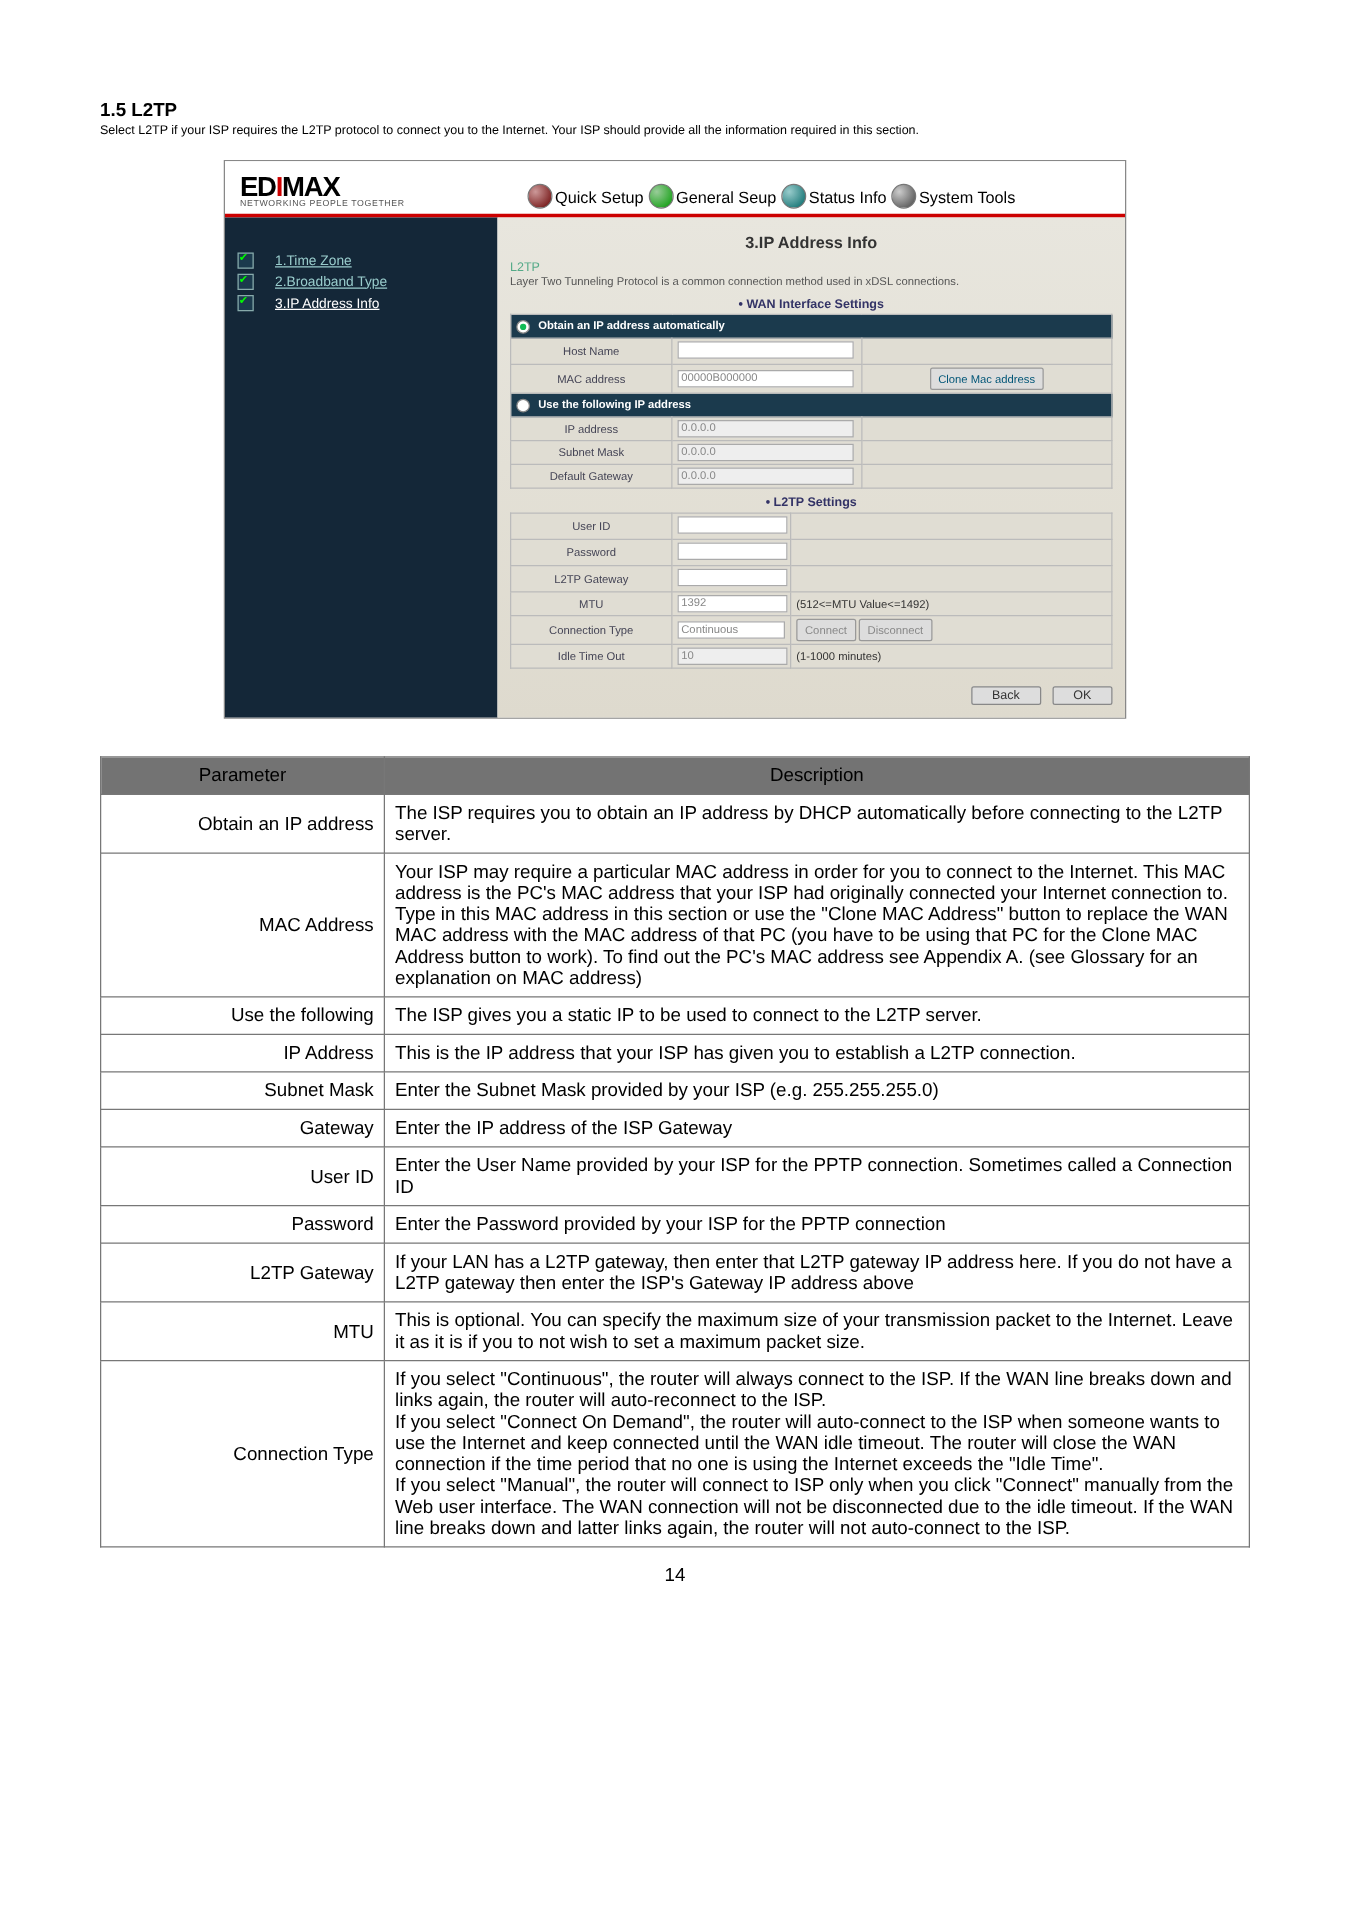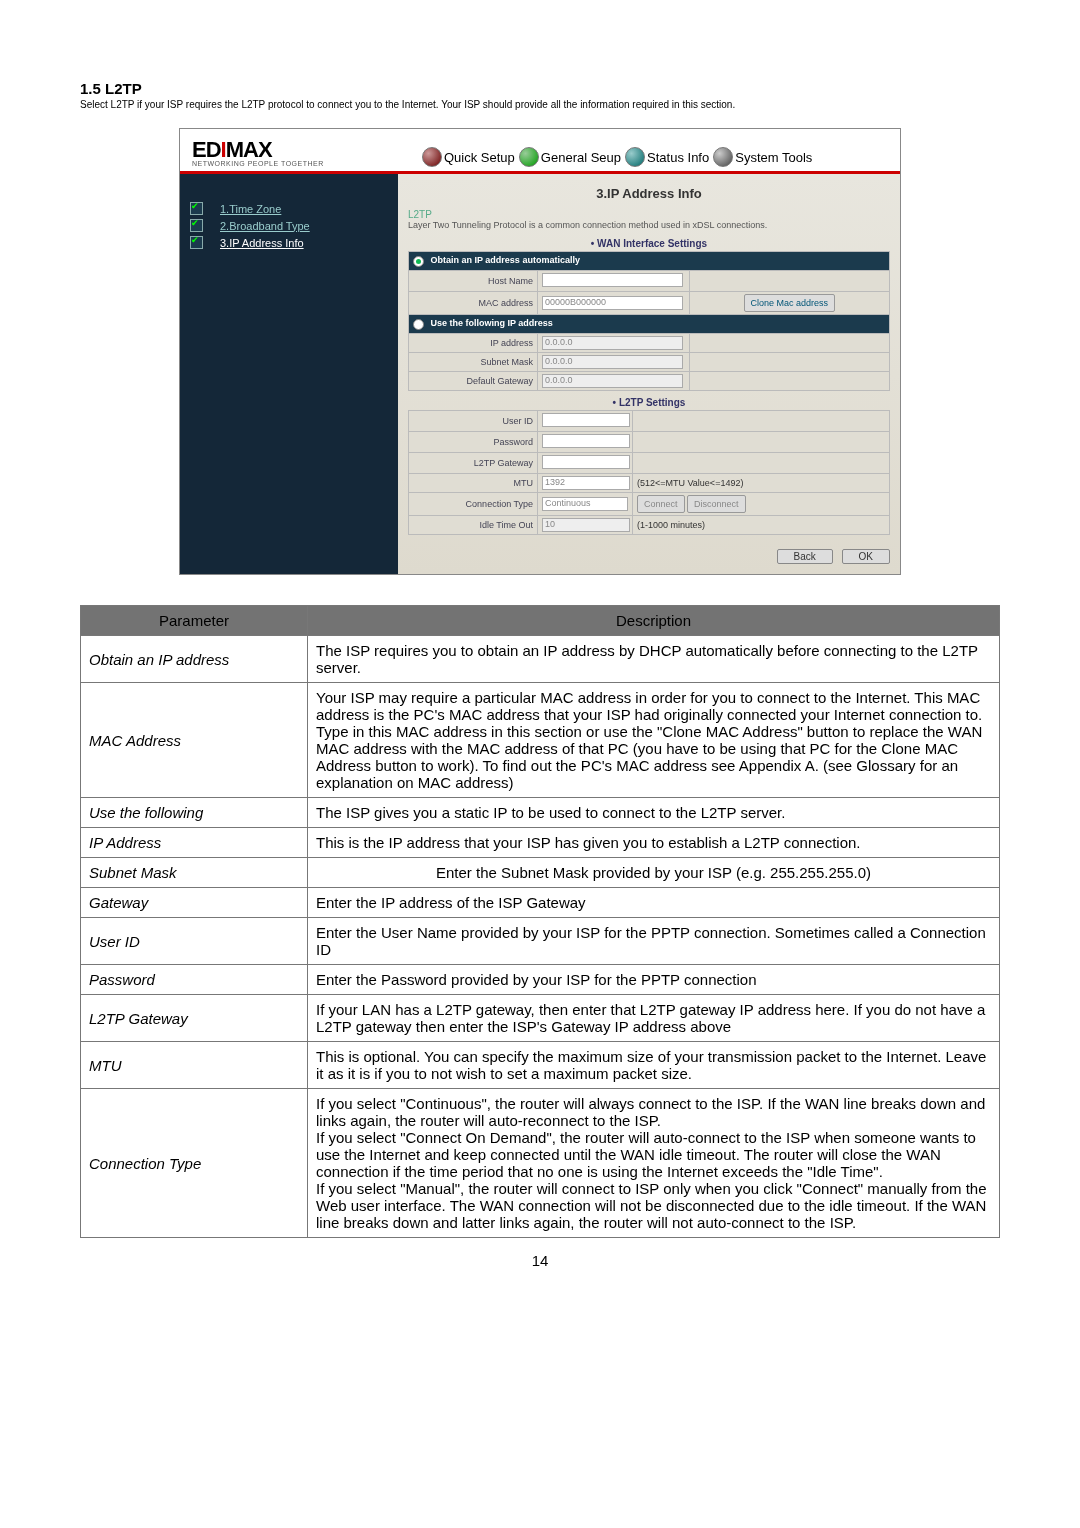--- a/index.html
+++ b/index.html
@@ -112,21 +112,21 @@
   .rc-proto-desc { font-size:9px; color:#555; margin-bottom:8px; }
   .rc-subhead { text-align:center; font-size:10px; font-weight:bold; color:#336; margin:6px 0 2px; }
 
   table.form {
     width:100%; border-collapse:collapse; font-size:9px;
   }
   table.form td {
     border:1px solid #bbb; background:#e0ddd3; padding:2px 4px;
     height:14px;
   }
-  table.form td.lbl { width:120px; text-align:right; color:#445; }
+  table.form td.lbl { width:120px; text-align:center; color:#445; }
   table.form tr.hdr td {
     background:#1b3a4d; color:#fff; font-weight:bold;
   }
   .rad {
     width:9px;height:9px;border-radius:50%;border:1px solid #888;background:#fff;display:inline-block;vertical-align:middle;margin-right:4px;
   }
   .rad.on::after{content:"";display:block;width:5px;height:5px;border-radius:50%;background:#1b5;}
   .rad.on{display:inline-flex;align-items:center;justify-content:center;}
   .inp {
     border:1px solid #aaa;background:#fff;height:12px;width:95%;display:inline-block;font-size:9px;padding:0 2px;color:#888;
@@ -145,21 +145,21 @@
     border-collapse: collapse;
     font-size: 15px;
     color:#000;
   }
   table.params th, table.params td {
     border: 1px solid #777;
     padding: 6px 8px;
     vertical-align: middle;
   }
   table.params th { background:#737373; font-weight:normal; text-align:center; }
-  table.params td.param { text-align:left; width:210px;font-style:italic; }
+  table.params td.param { text-align:right; width:210px; }
   table.params td.desc { text-align:left; }
 
   .page-number { text-align:center; font-size:15px; margin-top:14px; }
 </style>
 </head>
 <body>
 
 <div class="page">
 
   <div class="section-title">1.5 L2TP</div>
@@ -321,21 +321,21 @@
         <tr>
           <td class="param">Use the following</td>
           <td class="desc" style="white-space: pre-line;">The ISP gives you a static IP to be used to connect to the L2TP server.</td>
         </tr>
         <tr>
           <td class="param">IP Address</td>
           <td class="desc" style="white-space: pre-line;">This is the IP address that your ISP has given you to establish a L2TP connection.</td>
         </tr>
         <tr>
           <td class="param">Subnet Mask</td>
-          <td class="desc" style="white-space: pre-line; text-align: center;">Enter the Subnet Mask provided by your ISP (e.g. 255.255.255.0)</td>
+          <td class="desc" style="white-space: pre-line;">Enter the Subnet Mask provided by your ISP (e.g. 255.255.255.0)</td>
         </tr>
         <tr>
           <td class="param">Gateway</td>
           <td class="desc" style="white-space: pre-line;">Enter the IP address of the ISP Gateway</td>
         </tr>
         <tr>
           <td class="param">User ID</td>
           <td class="desc" style="white-space: pre-line;">Enter the User Name provided by your ISP for the PPTP connection. Sometimes called a Connection ID</td>
         </tr>
         <tr>

